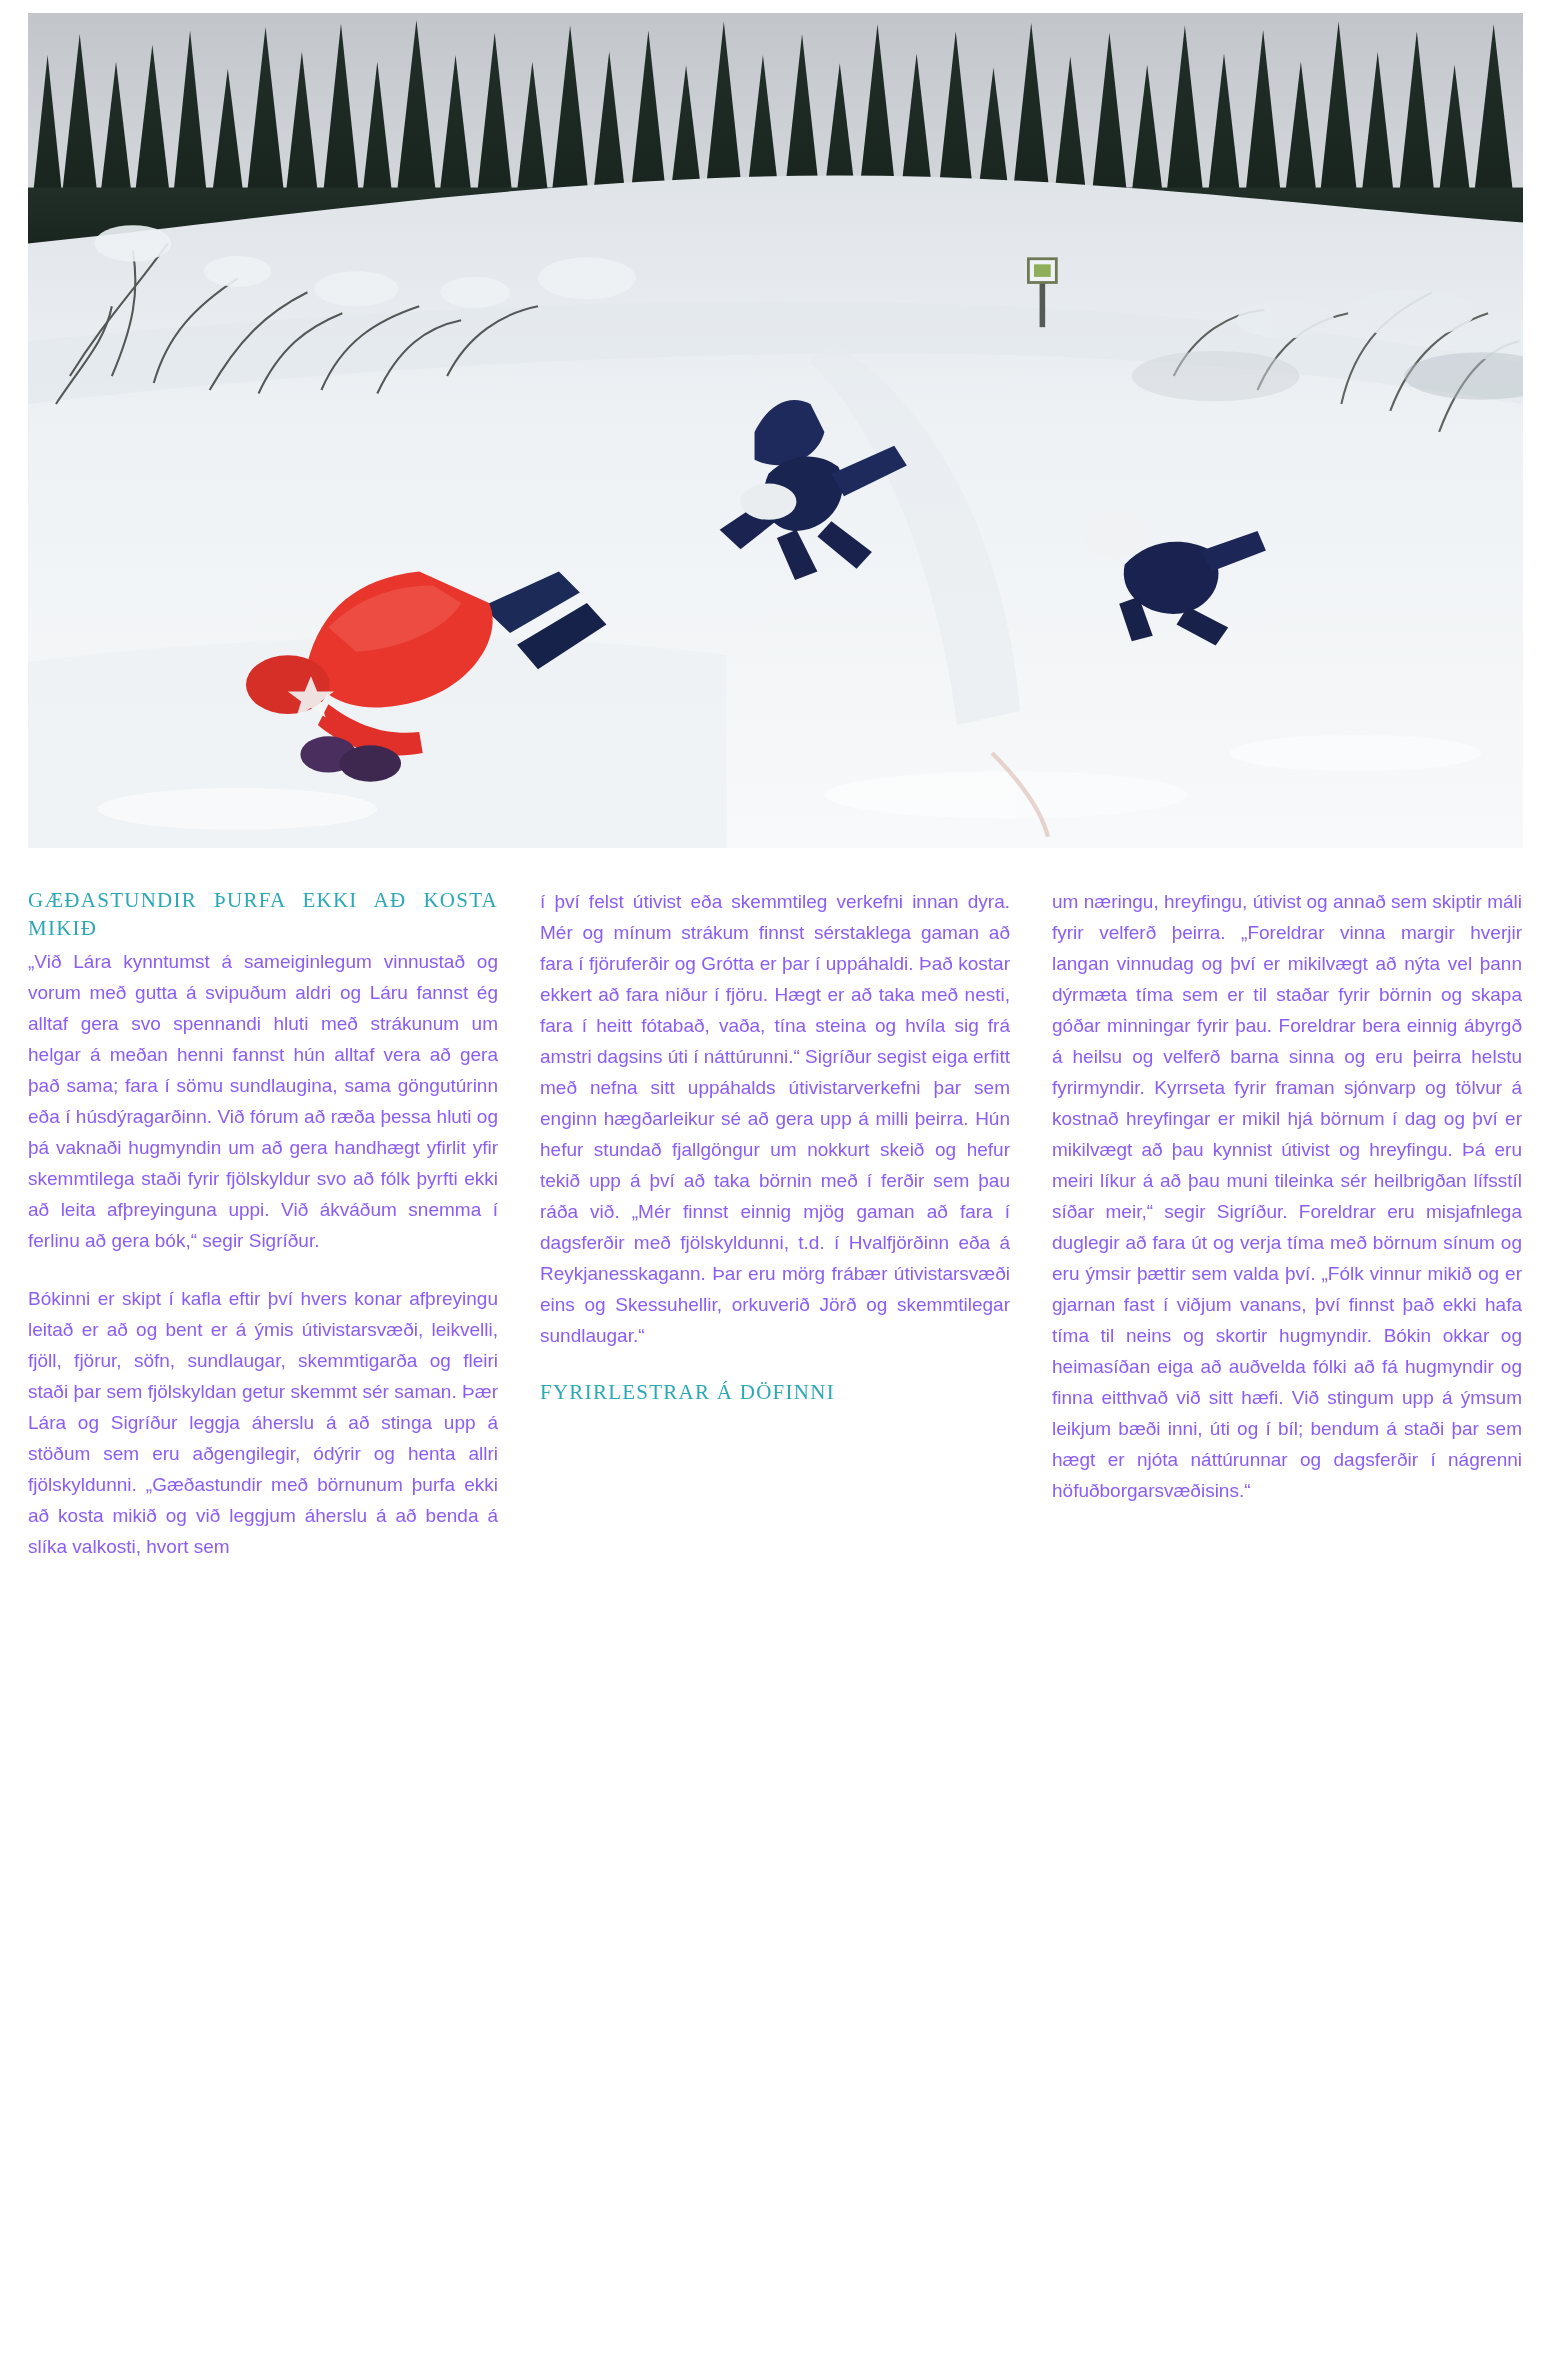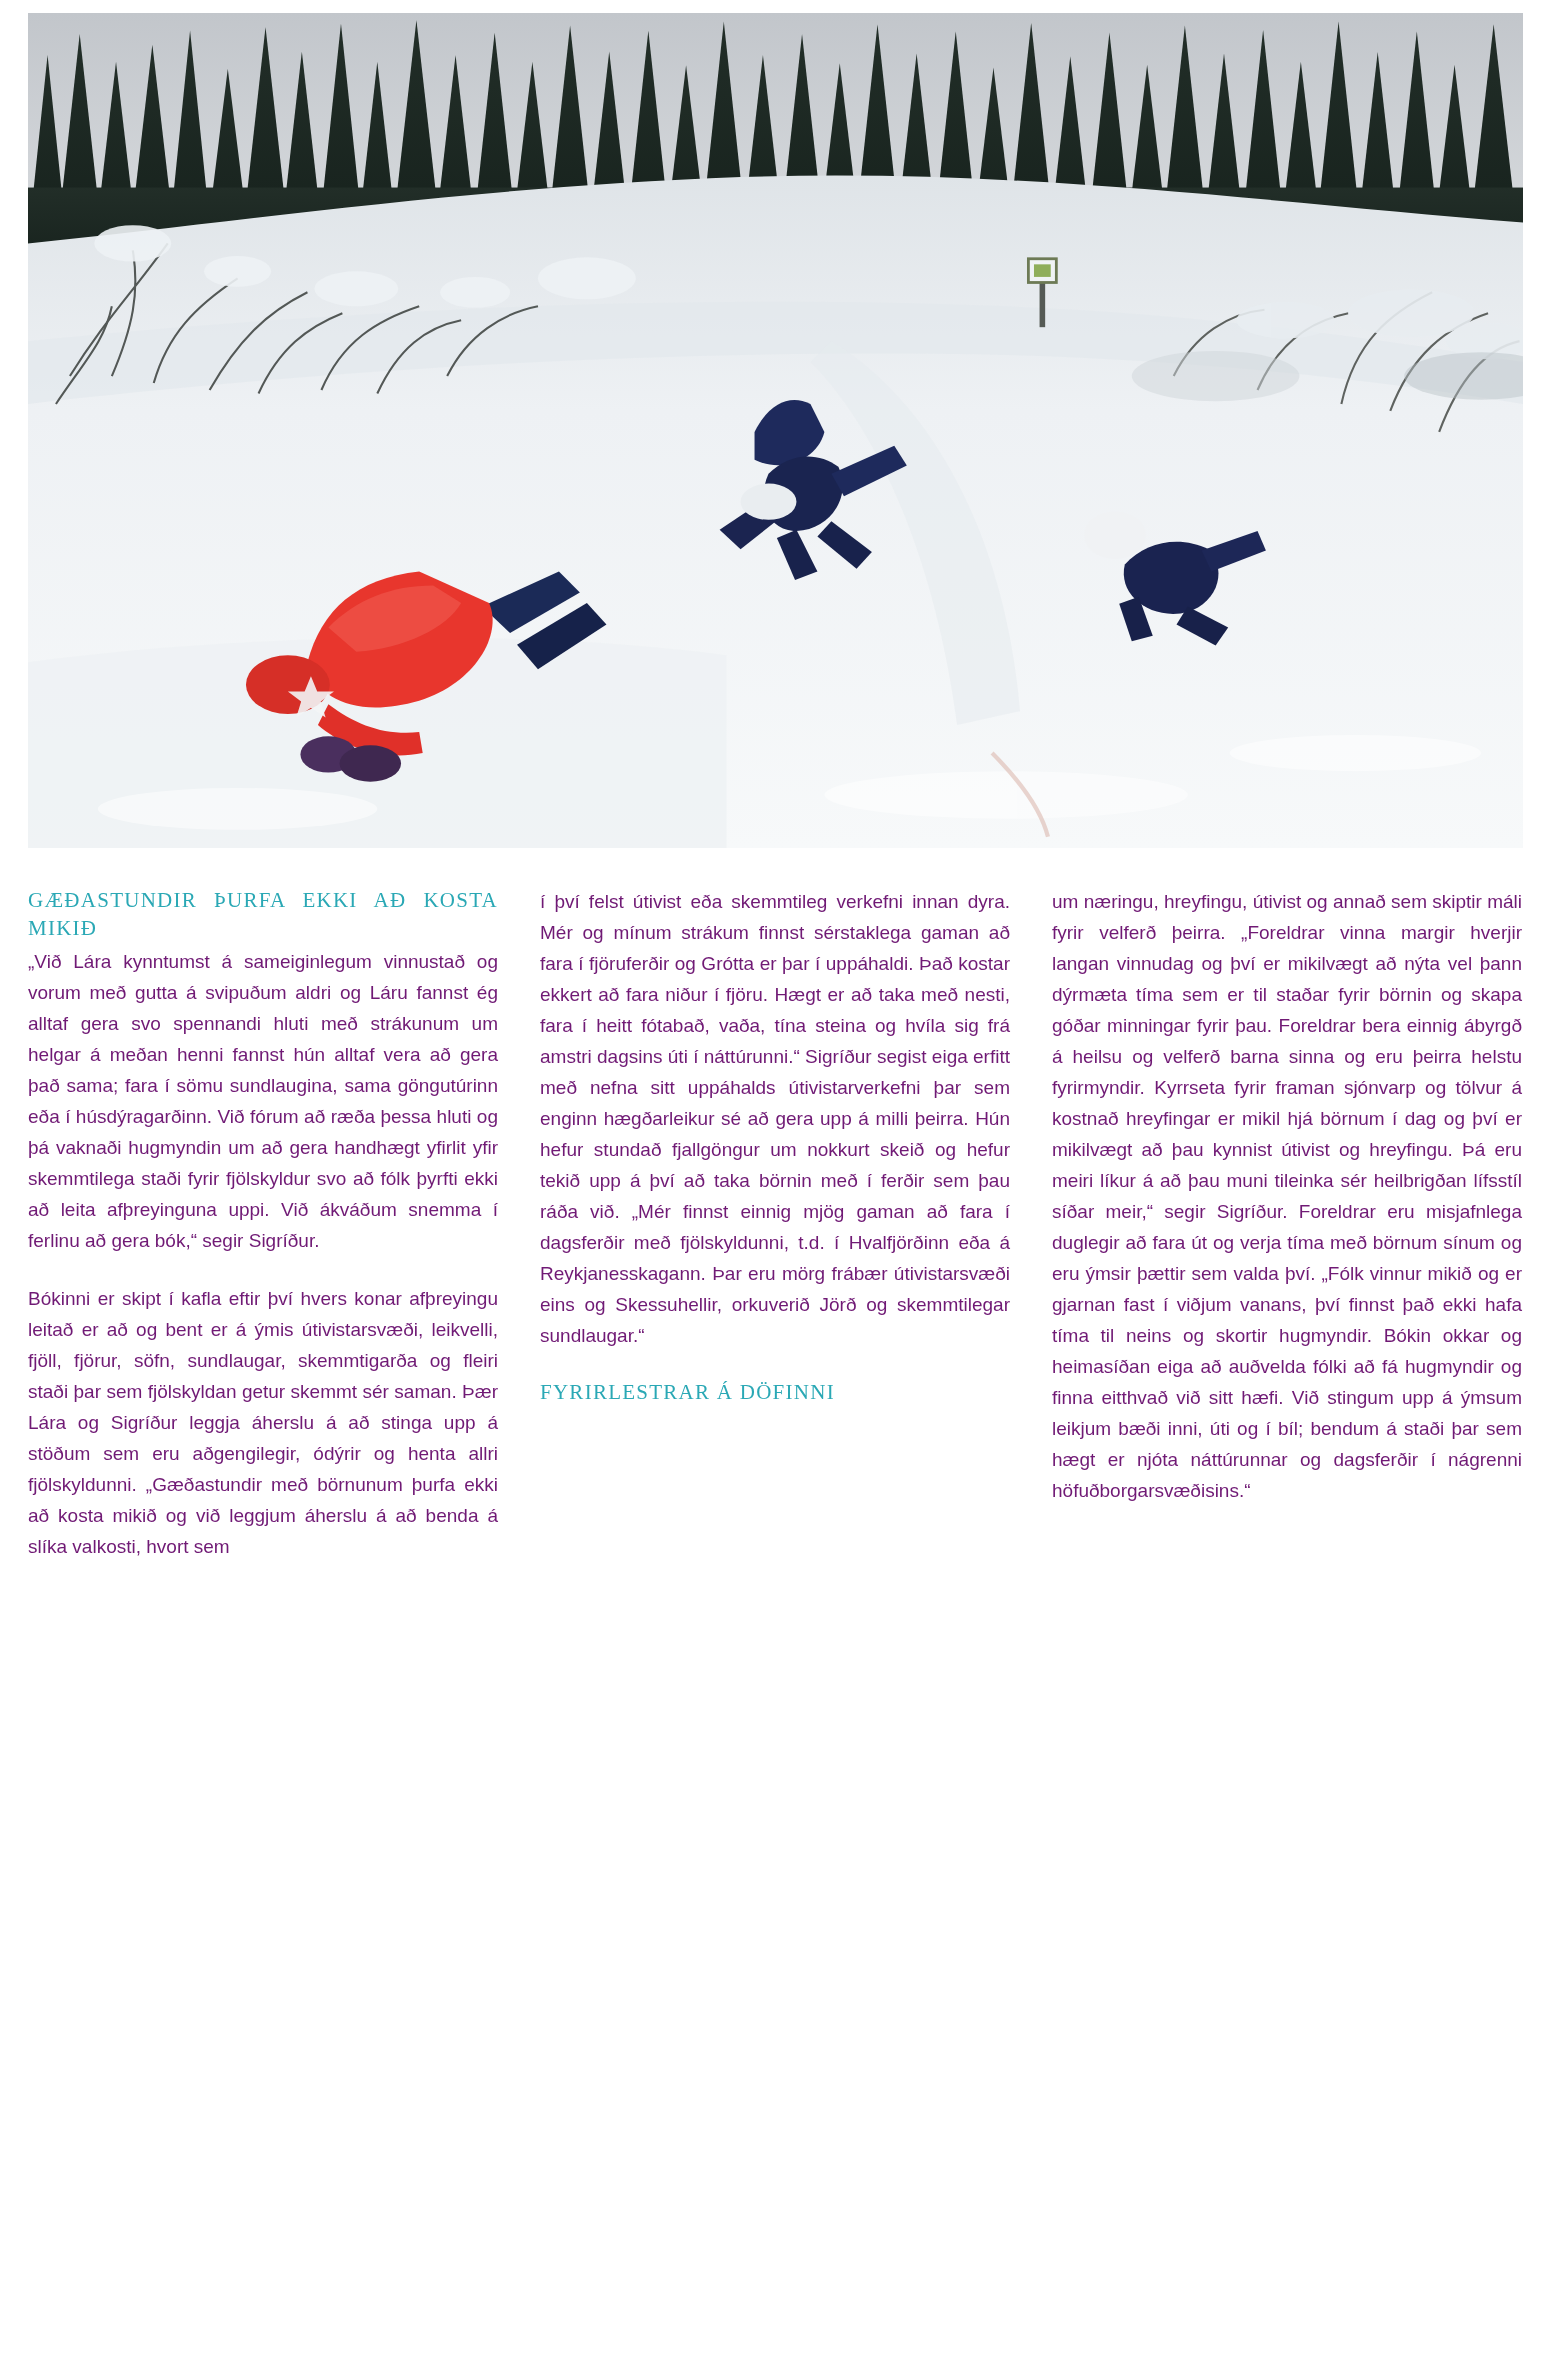--- a/index.html
+++ b/index.html
@@ -60,21 +60,21 @@
     font-weight: normal;
   }
   .section-title.spread {
     text-align-last: justify;
   }
 
   p.body {
     font-family: "Liberation Sans", sans-serif;
     font-size: 19px;
     line-height: 31px;
-    color: #701a75;
+    color: #8b5cf6;
     margin: 0 0 26.5px 0;
     text-align: justify;
     hyphens: auto;
     -webkit-hyphens: auto;
   }
   p.body:last-child { margin-bottom: 0; }
 </style>
 </head>
 <body>
 

